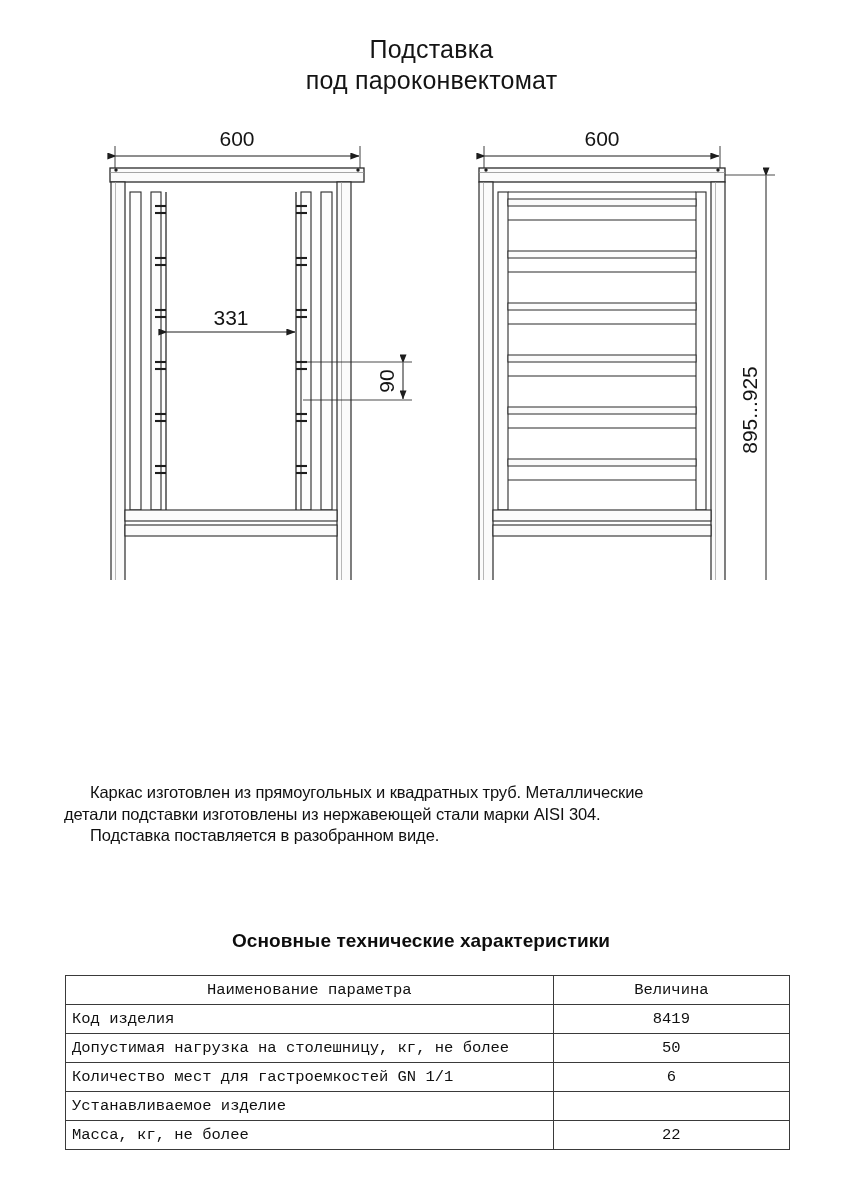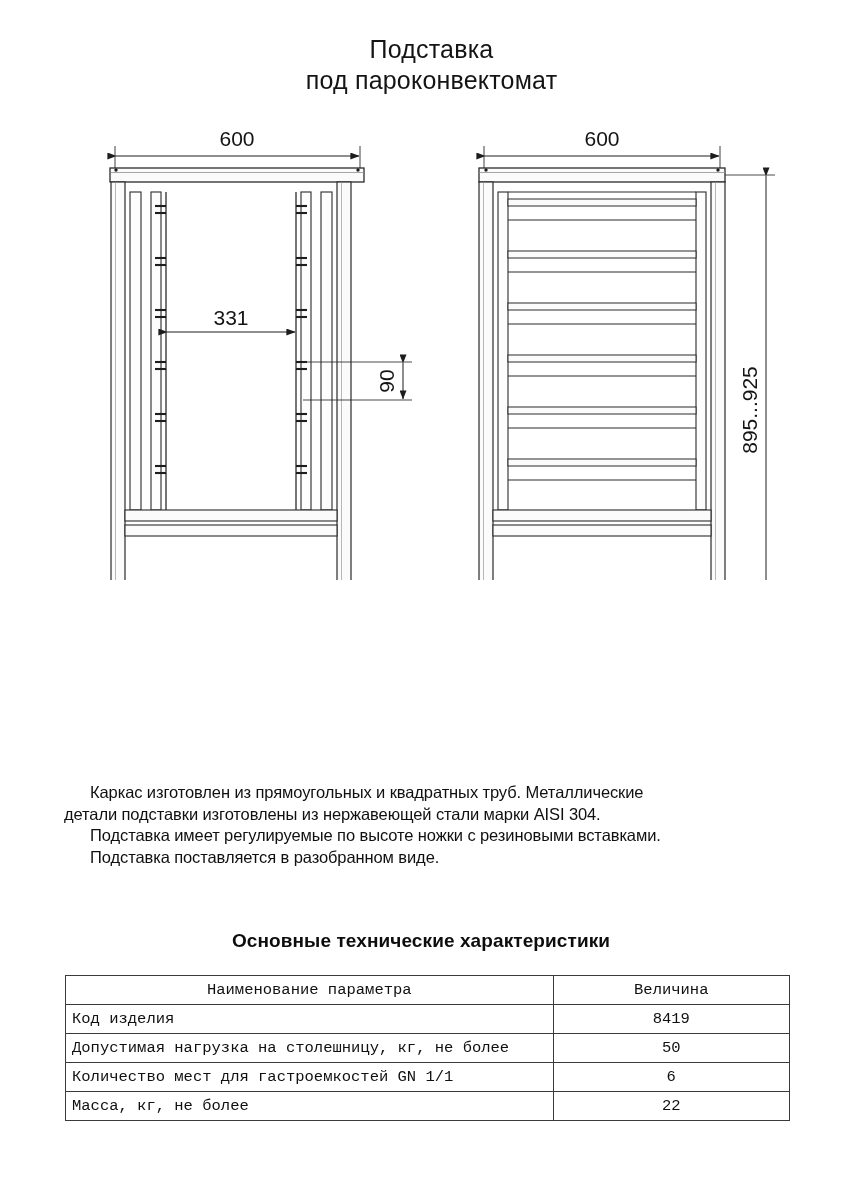--- a/index.html
+++ b/index.html
@@ -274,21 +274,20 @@
         <line x1="766" y1="66" x2="766" y2="534" stroke="#1d1d1d" stroke-width="1" marker-start="url(#arrOut)" marker-end="url(#arrIn)"></line>
         <text x="757" y="300" text-anchor="middle" font-family="'Liberation Sans',sans-serif" font-size="21" fill="#141414" transform="rotate(-90 757 300)">895...925</text>
       </g>
     </g>
   </svg>
 </div>
 
 <div id="description">
   <p>Каркас изготовлен из прямоугольных и квадратных труб. Металлические
 детали подставки изготовлены из нержавеющей стали марки AISI 304.</p>
-  <p>Подставка имеет регулируемые по высоте ножки с резиновыми вставками.</p>
   <p>Подставка поставляется в разобранном виде.</p>
 </div>
 
 <div id="specs-heading">Основные технические характеристики</div>
 
 <div id="specs-table-wrap">
   <table class="specs">
     <tbody>
       <tr class="head">
         <td class="param">Наименование параметра</td>
@@ -300,18 +299,22 @@
       </tr>
       <tr>
         <td class="param">Допустимая нагрузка на столешницу, кг, не более</td>
         <td class="value">50</td>
       </tr>
       <tr>
         <td class="param">Количество мест для гастроемкостей GN 1/1</td>
         <td class="value">6</td>
       </tr>
       <tr>
+        <td class="param">Устанавливаемое изделие</td>
+        <td class="value"></td>
+      </tr>
+      <tr>
         <td class="param">Масса, кг, не более</td>
         <td class="value">22</td>
       </tr>
     </tbody>
   </table>
 </div>
 
 </body></html>

